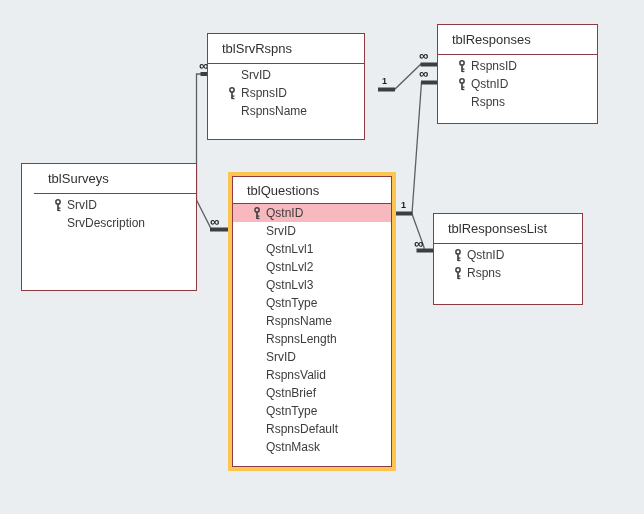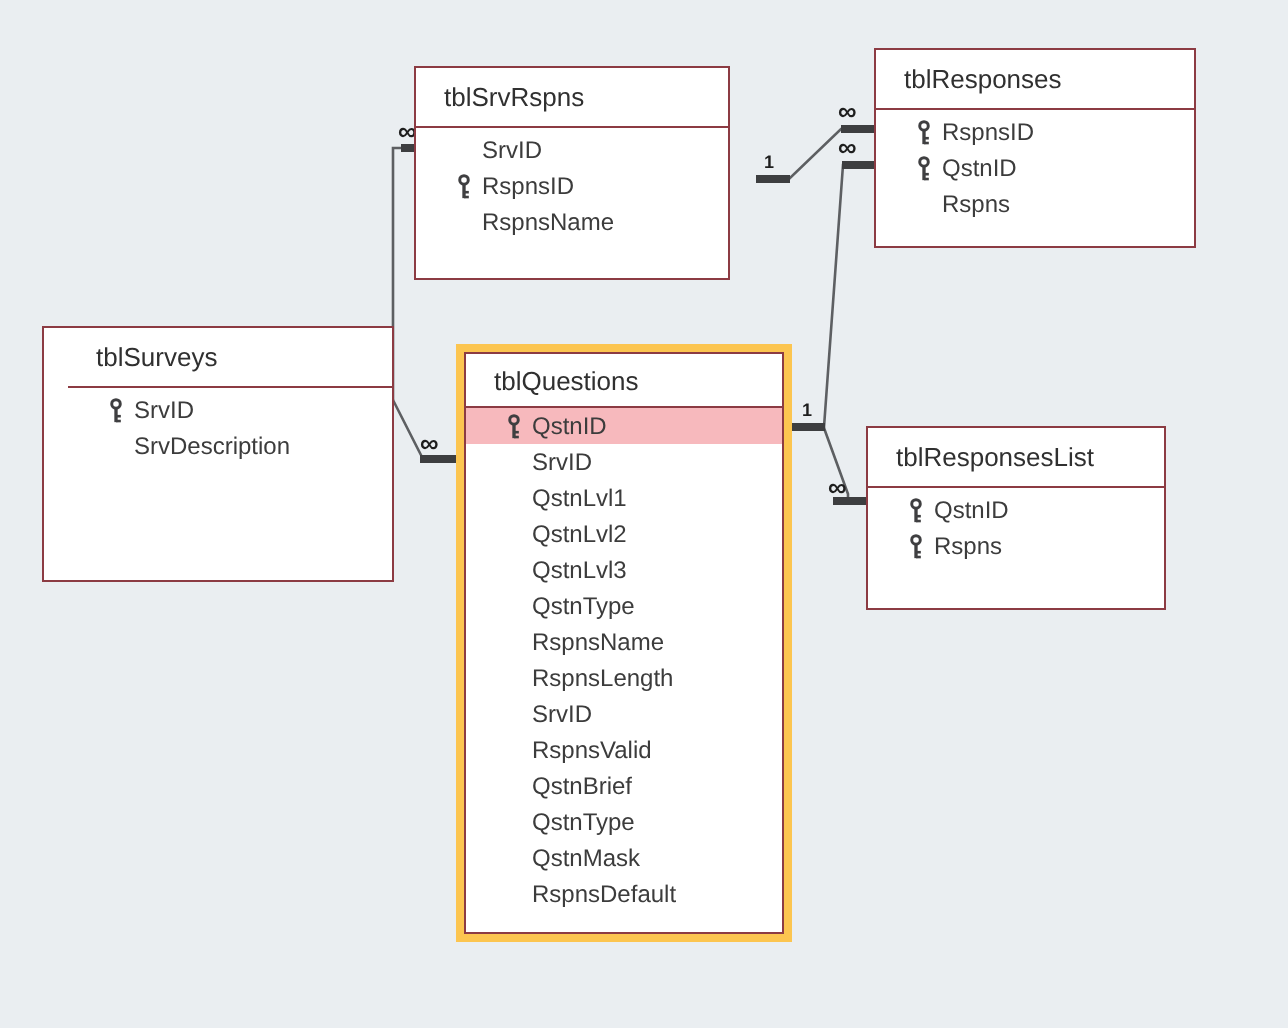--- a/index.html
+++ b/index.html
@@ -220,25 +220,25 @@
       <div class="row">
         <span class="keycol"></span>
         <span class="fname">QstnBrief</span>
       </div>
       <div class="row">
         <span class="keycol"></span>
         <span class="fname">QstnType</span>
       </div>
       <div class="row">
         <span class="keycol"></span>
+        <span class="fname">RspnsDefault</span>
+      </div>
+      <div class="row">
+        <span class="keycol"></span>
         <span class="fname">QstnMask</span>
-      </div>
-      <div class="row">
-        <span class="keycol"></span>
-        <span class="fname">RspnsDefault</span>
       </div>
     </div>
   </div>
 
   <div class="tbl" style="left:433px;top:213px;width:150px;height:92px;">
     <div class="tbl-title">tblResponsesList</div>
     <div class="tbl-sep"></div>
     <div class="rows">
       <div class="row">
         <span class="keycol">

